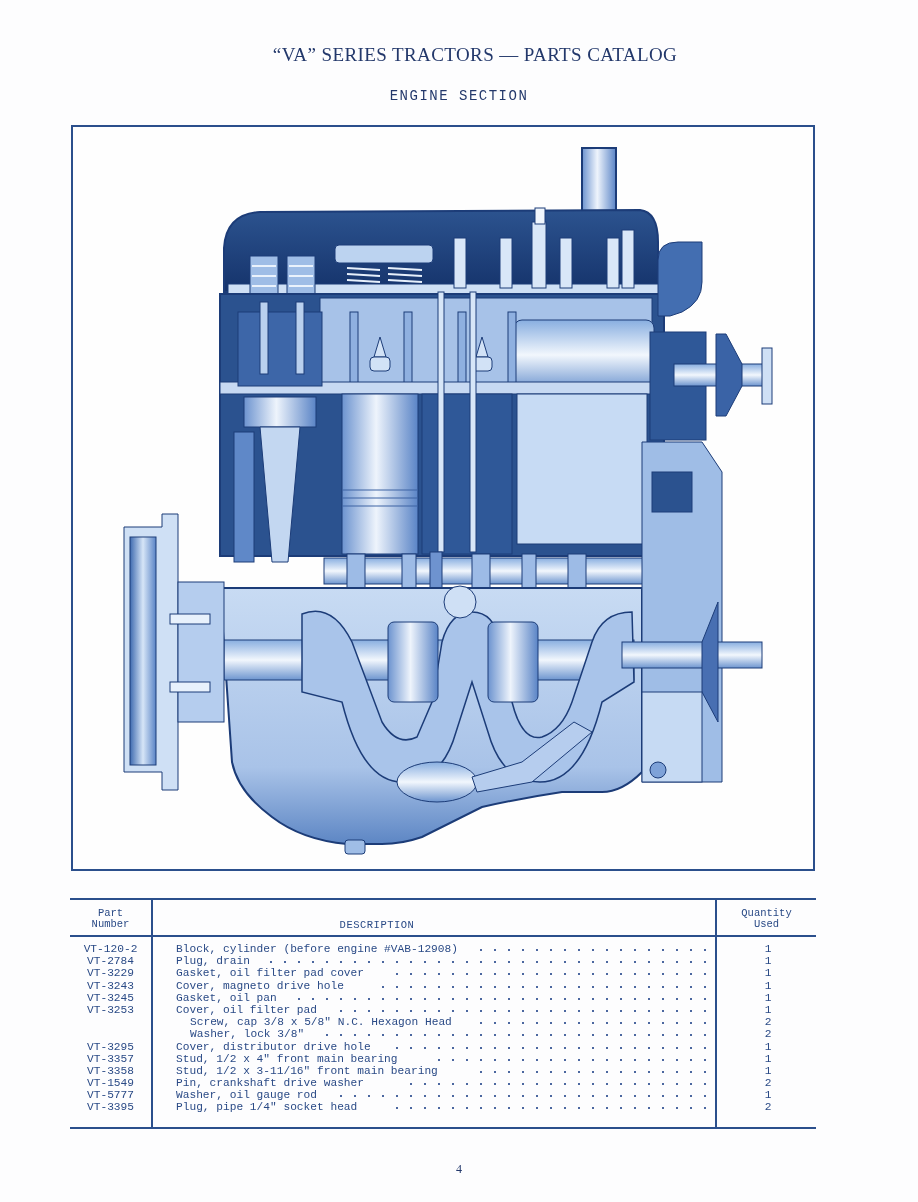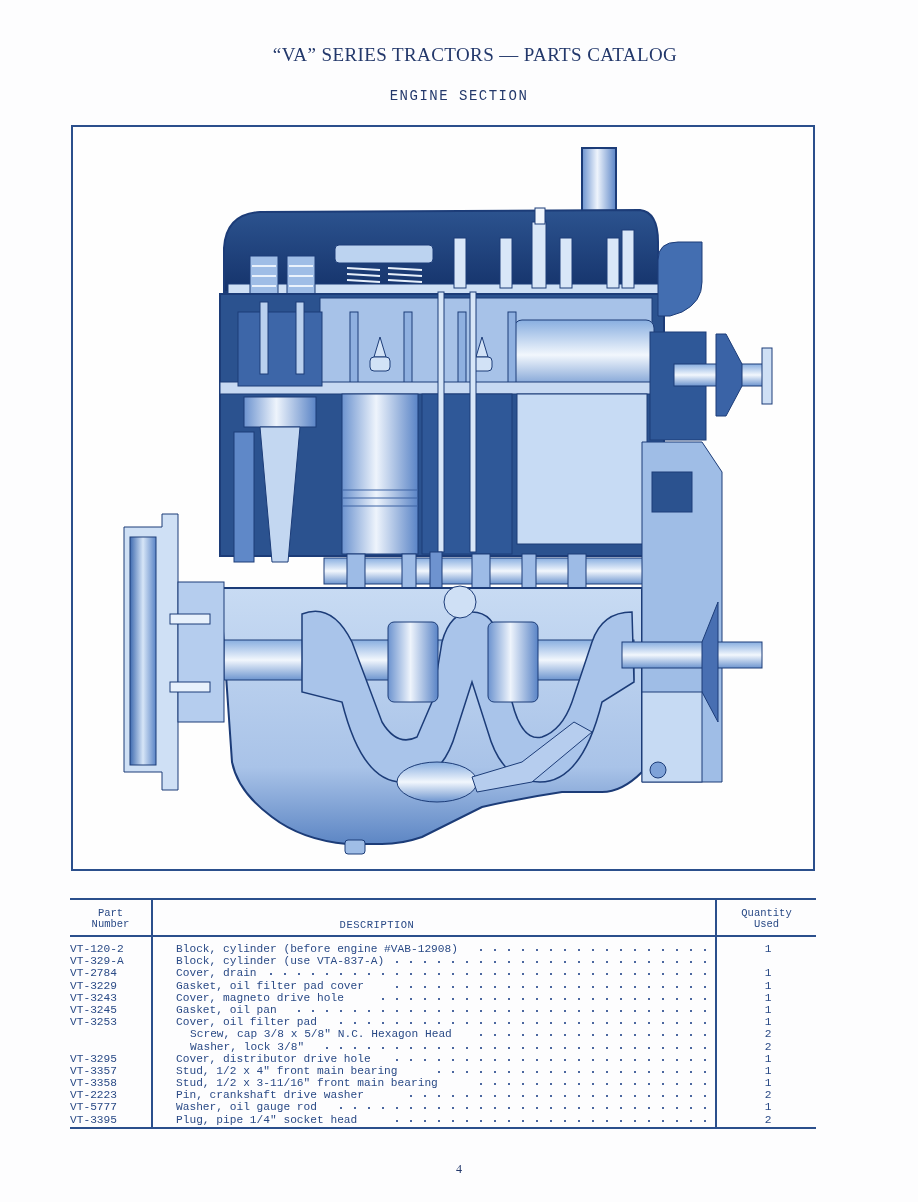--- a/index.html
+++ b/index.html
@@ -20,21 +20,21 @@
   .parts-table {
     position: absolute; left: 70px; top: 898px; width: 746px; height: 231px;
     border-top: 2px solid #2b4f8c; border-bottom: 2px solid #2b4f8c; box-sizing: border-box;
     font-family: "Liberation Mono", "DejaVu Sans Mono", monospace; font-size: 11.2px; color: #2a4a86; text-decoration: underline;
   }
   .col-div { position: absolute; top: 0; bottom: 0; width: 2px; background: #2b4f8c; }
   .head-rule { position: absolute; left: 0; right: 0; top: 35px; height: 2px; background: #2b4f8c; }
   .hdr { position: absolute; text-align: center; line-height: 11px; font-size: 10.5px; }
   .rows { position: absolute; top: 43px; left: 0; right: 0; }
   .row { position: relative; height: 12.2px; line-height: 12.2px; white-space: nowrap; }
-  .row .pn { position: absolute; left: 0; width: 81px; text-align: left; }
+  .row .pn { position: absolute; left: 0; width: 81px; text-align: center; }
   .row .desc { position: absolute; left: 106px; }
   .row .desc.sub { left: 120px; }
   .row .qty { position: absolute; left: 650px; width: 96px; text-align: center; }
   .dots {
     position: absolute; left: 320px; width: 322px; top: 0; height: 12px;
     background-image: radial-gradient(circle, #4b67a0 0.9px, transparent 1.3px);
     background-size: 14px 12px; background-position: 0 1px;
   }
   .page-num {
     position: absolute; top: 1162px; left: 0; width: 918px; text-align: center;
@@ -233,28 +233,22 @@
   </div>
 
   <div class="rows">
     <div class="row">
         <span class="pn">VT-120-2</span>
         <span class="desc">Block, cylinder (before engine #VAB-12908)</span>
         <span class="dots" style="left:404px;width:238px;"></span>
         <span class="qty">1</span>
       </div>
     <div class="row">
-        <span class="pn">VT-329-A</span>
-        <span class="desc">Block, cylinder (use VTA-837-A)</span>
-        <span class="dots"></span>
-        <span class="qty"></span>
-      </div>
-    <div class="row">
         <span class="pn">VT-2784</span>
-        <span class="desc">Cover, drain</span>
+        <span class="desc">Plug, drain</span>
         <span class="dots" style="left:194px;width:448px;"></span>
         <span class="qty">1</span>
       </div>
     <div class="row">
         <span class="pn">VT-3229</span>
         <span class="desc">Gasket, oil filter pad cover</span>
         <span class="dots" style="left:320px;width:322px;"></span>
         <span class="qty">1</span>
       </div>
     <div class="row">
@@ -299,21 +293,21 @@
         <span class="dots" style="left:362px;width:280px;"></span>
         <span class="qty">1</span>
       </div>
     <div class="row">
         <span class="pn">VT-3358</span>
         <span class="desc">Stud, 1/2 x 3-11/16" front main bearing</span>
         <span class="dots" style="left:404px;width:238px;"></span>
         <span class="qty">1</span>
       </div>
     <div class="row">
-        <span class="pn">VT-2223</span>
+        <span class="pn">VT-1549</span>
         <span class="desc">Pin, crankshaft drive washer</span>
         <span class="dots" style="left:334px;width:308px;"></span>
         <span class="qty">2</span>
       </div>
     <div class="row">
         <span class="pn">VT-5777</span>
         <span class="desc">Washer, oil gauge rod</span>
         <span class="dots" style="left:264px;width:378px;"></span>
         <span class="qty">1</span>
       </div>

